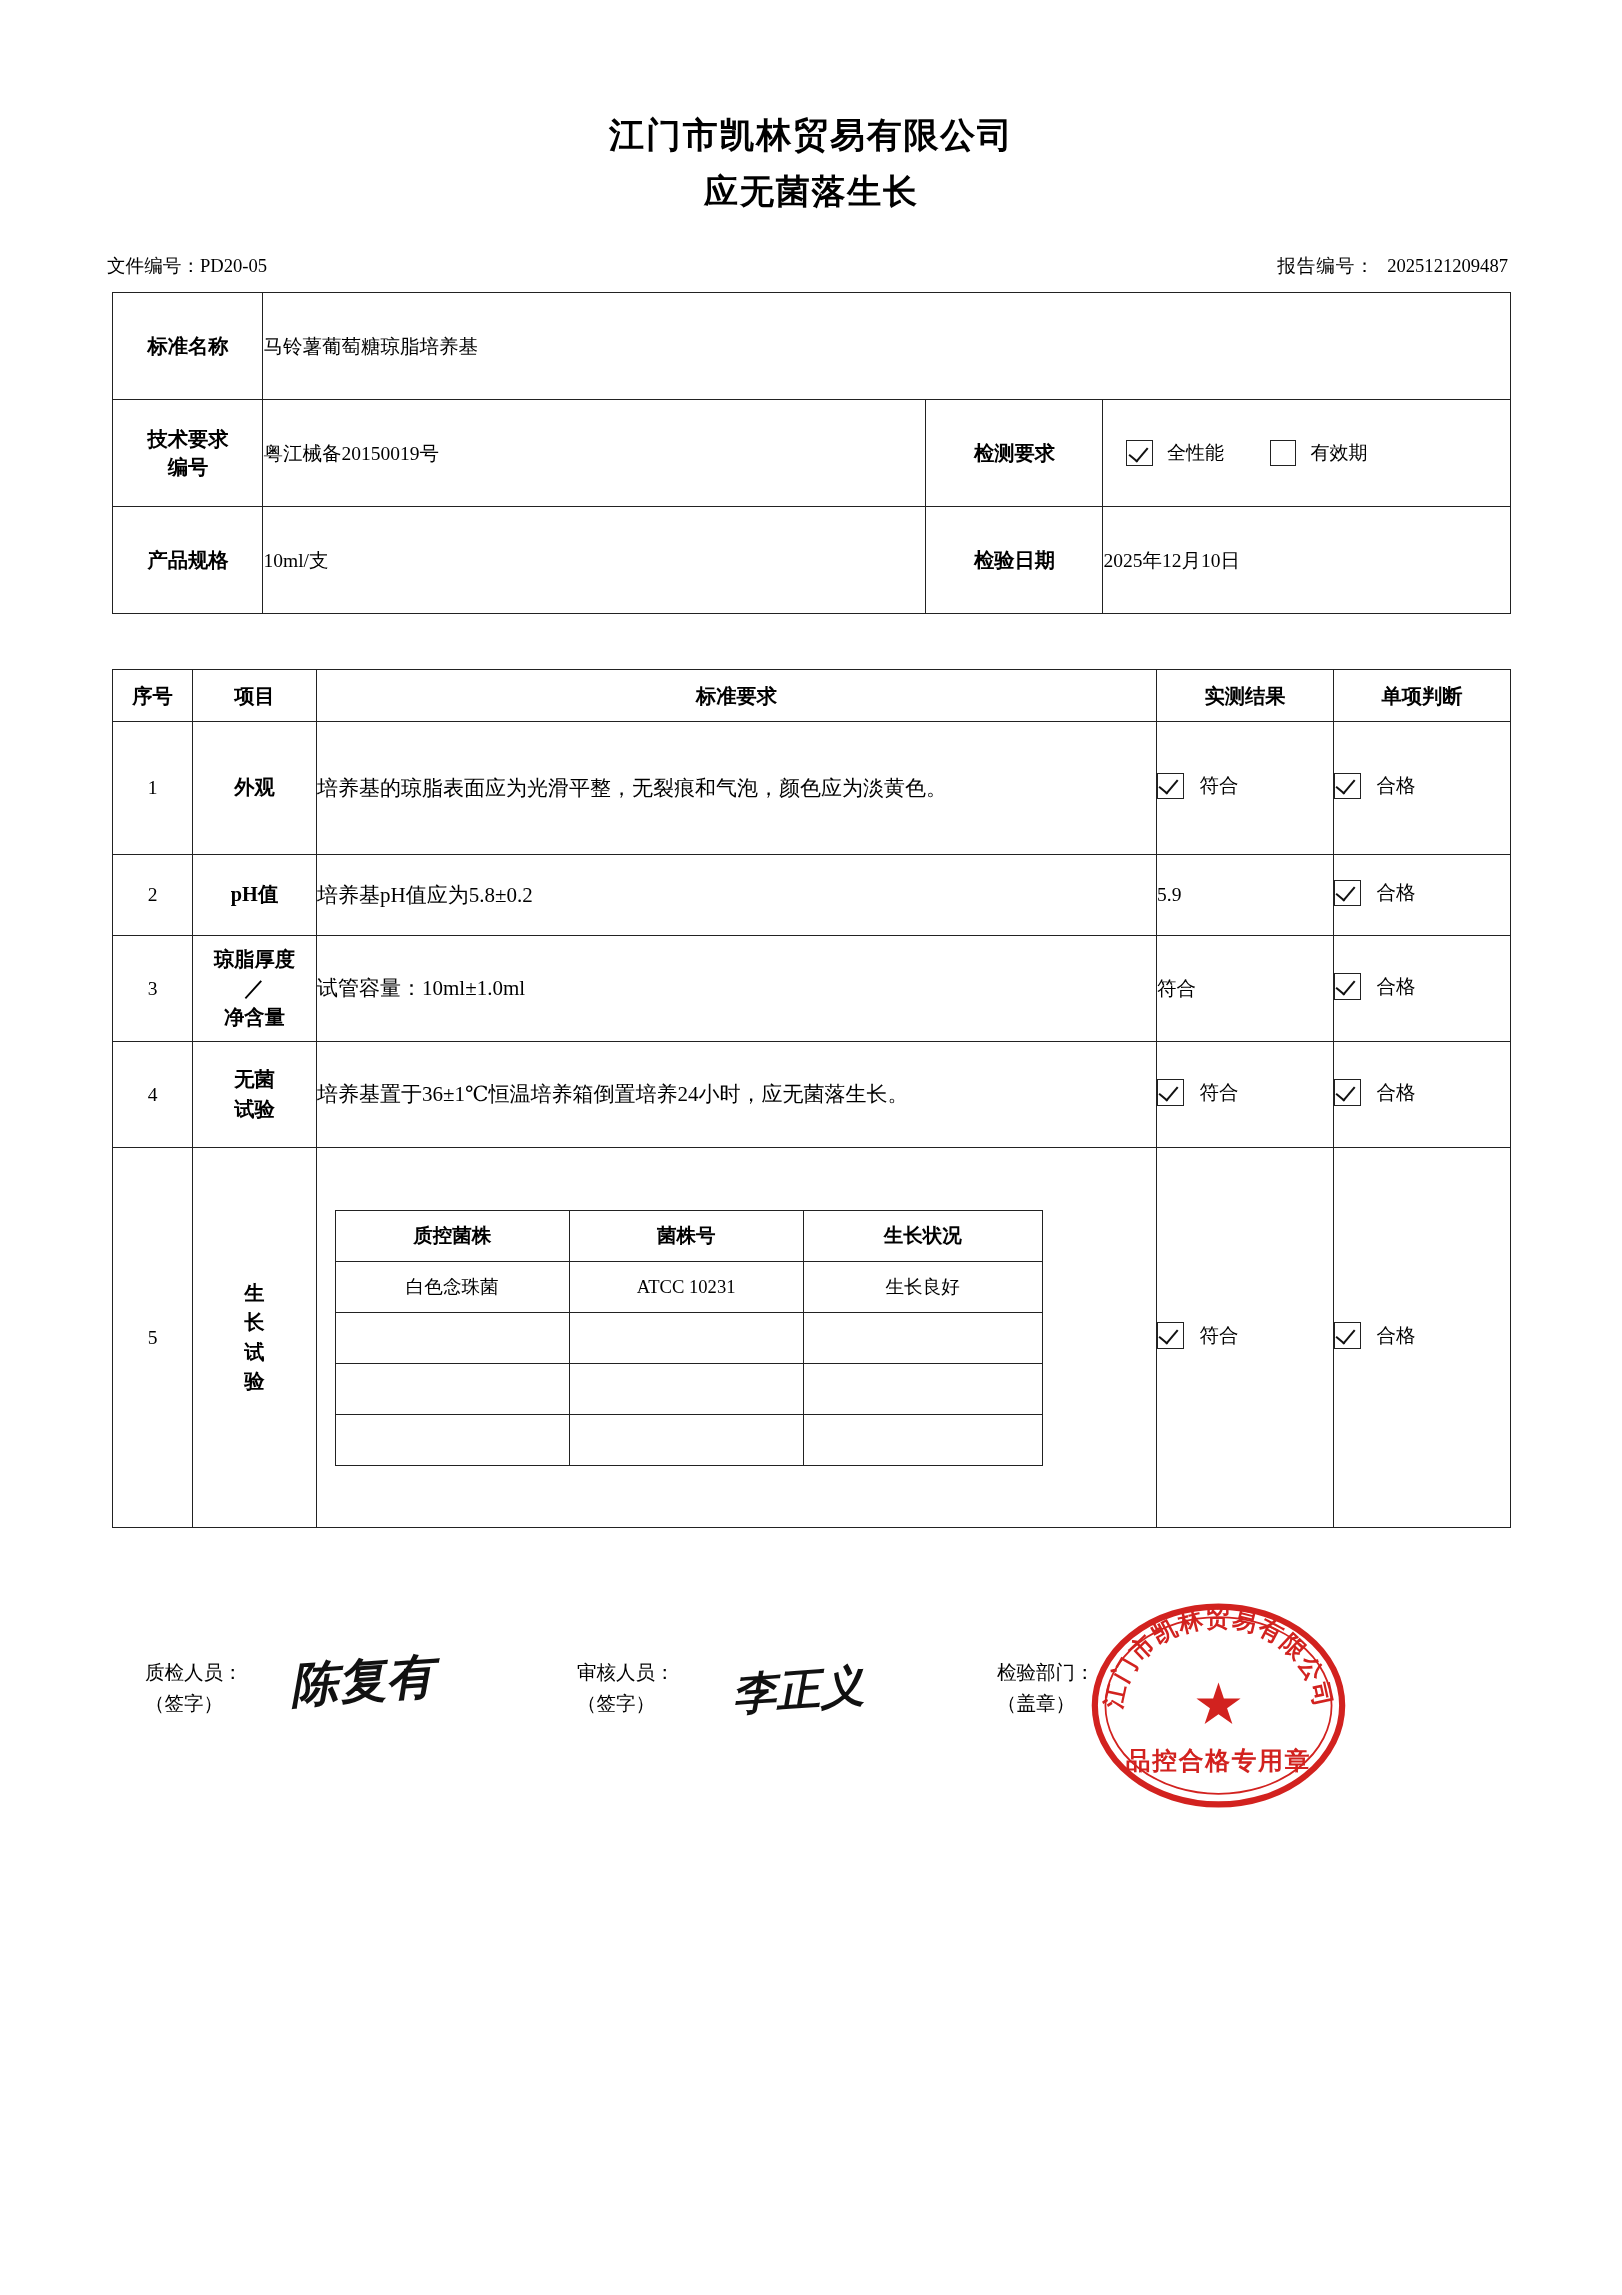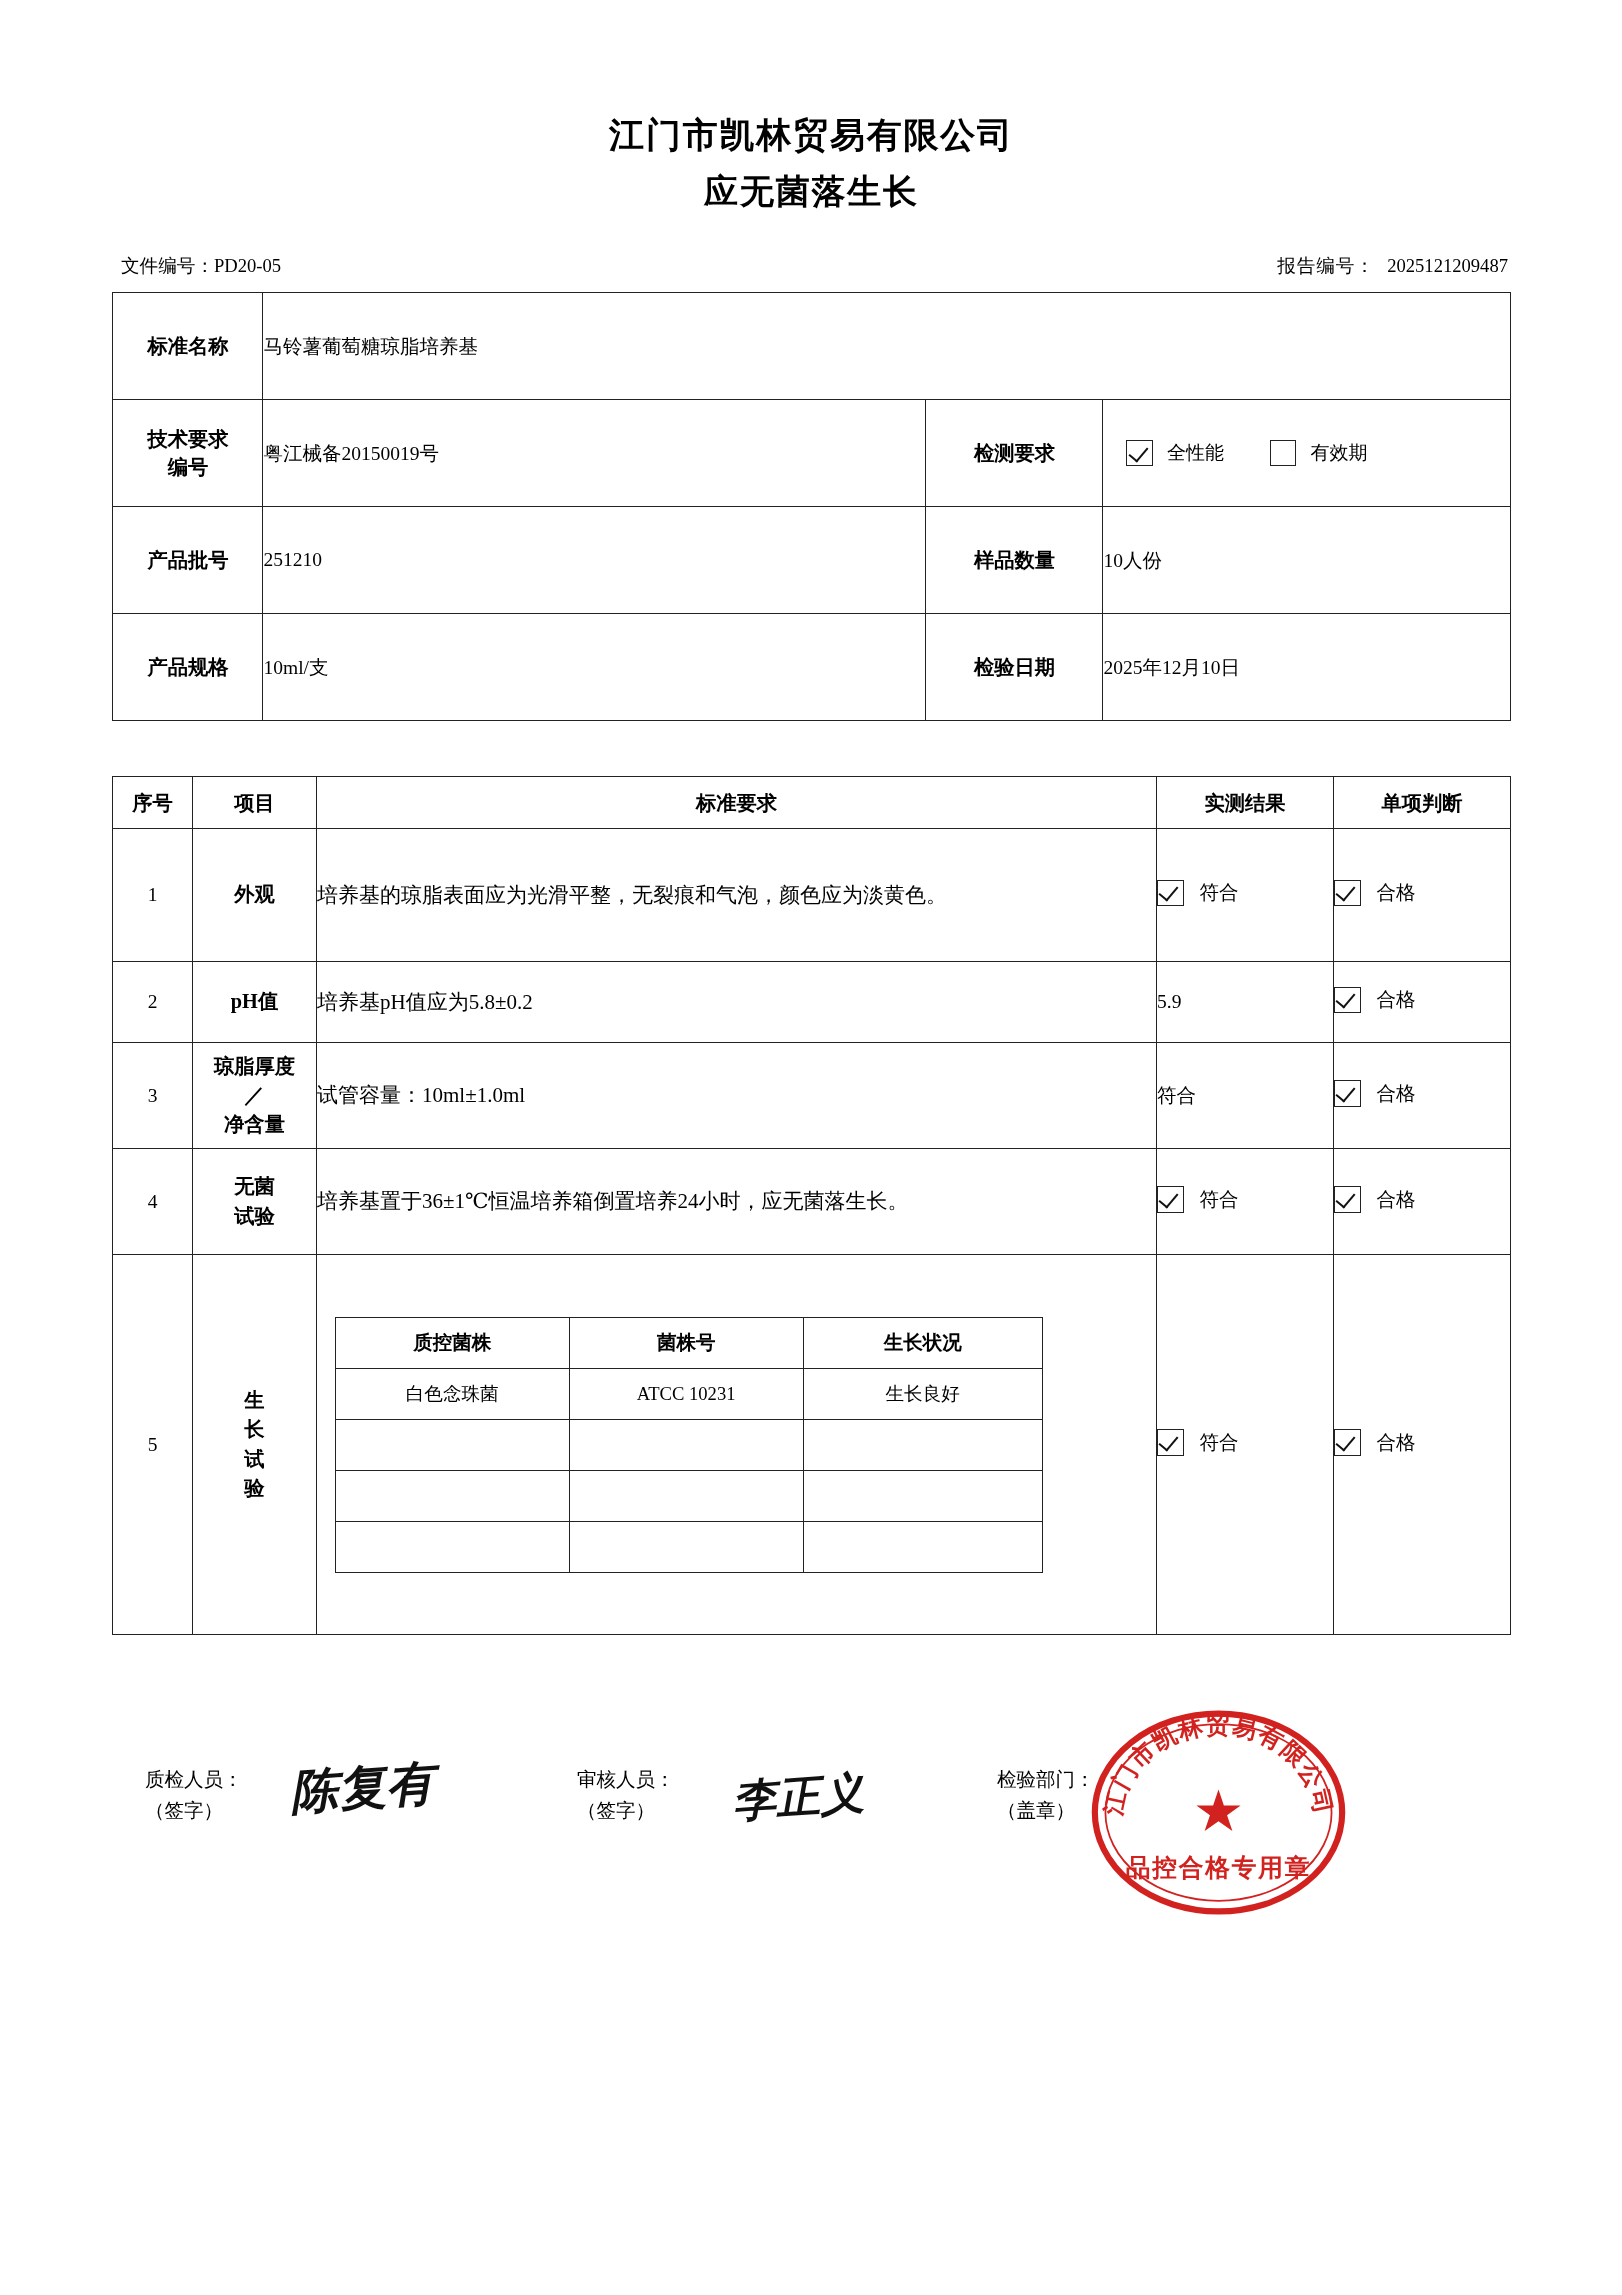--- a/index.html
+++ b/index.html
@@ -36,21 +36,21 @@
     line-height: 1.45;
     margin-top: 5.3px;
   }
   .doc-meta {
     position: relative;
     margin: 37px 0 8.8px 0;
     height: 30px;
   }
   .doc-no {
     position: absolute;
-    left: 121px;
+    left: 107px;
     top: 0;
     font-size: 18.6px;
   }
   .report-no {
     position: absolute;
     right: 115px;
     top: 0;
     font-size: 18.6px;
     white-space: nowrap;
   }
@@ -274,26 +274,20 @@
         <td class="val">粤江械备20150019号</td>
         <td class="lbl">检测要求</td>
         <td>
           <div class="check-wrap">
             <span class="cbox checked"></span>
             <span class="check-label">全性能</span>
             <span class="cbox"></span>
             <span class="check-label">有效期</span>
           </div>
         </td>
-      </tr>
-      <tr>
-        <td class="lbl">产品批号</td>
-        <td class="val">251210</td>
-        <td class="lbl">样品数量</td>
-        <td class="val">10人份</td>
       </tr>
       <tr>
         <td class="lbl">产品规格</td>
         <td class="val">10ml/支</td>
         <td class="lbl">检验日期</td>
         <td class="val">2025年12月10日</td>
       </tr>
     </tbody>
   </table>
 

